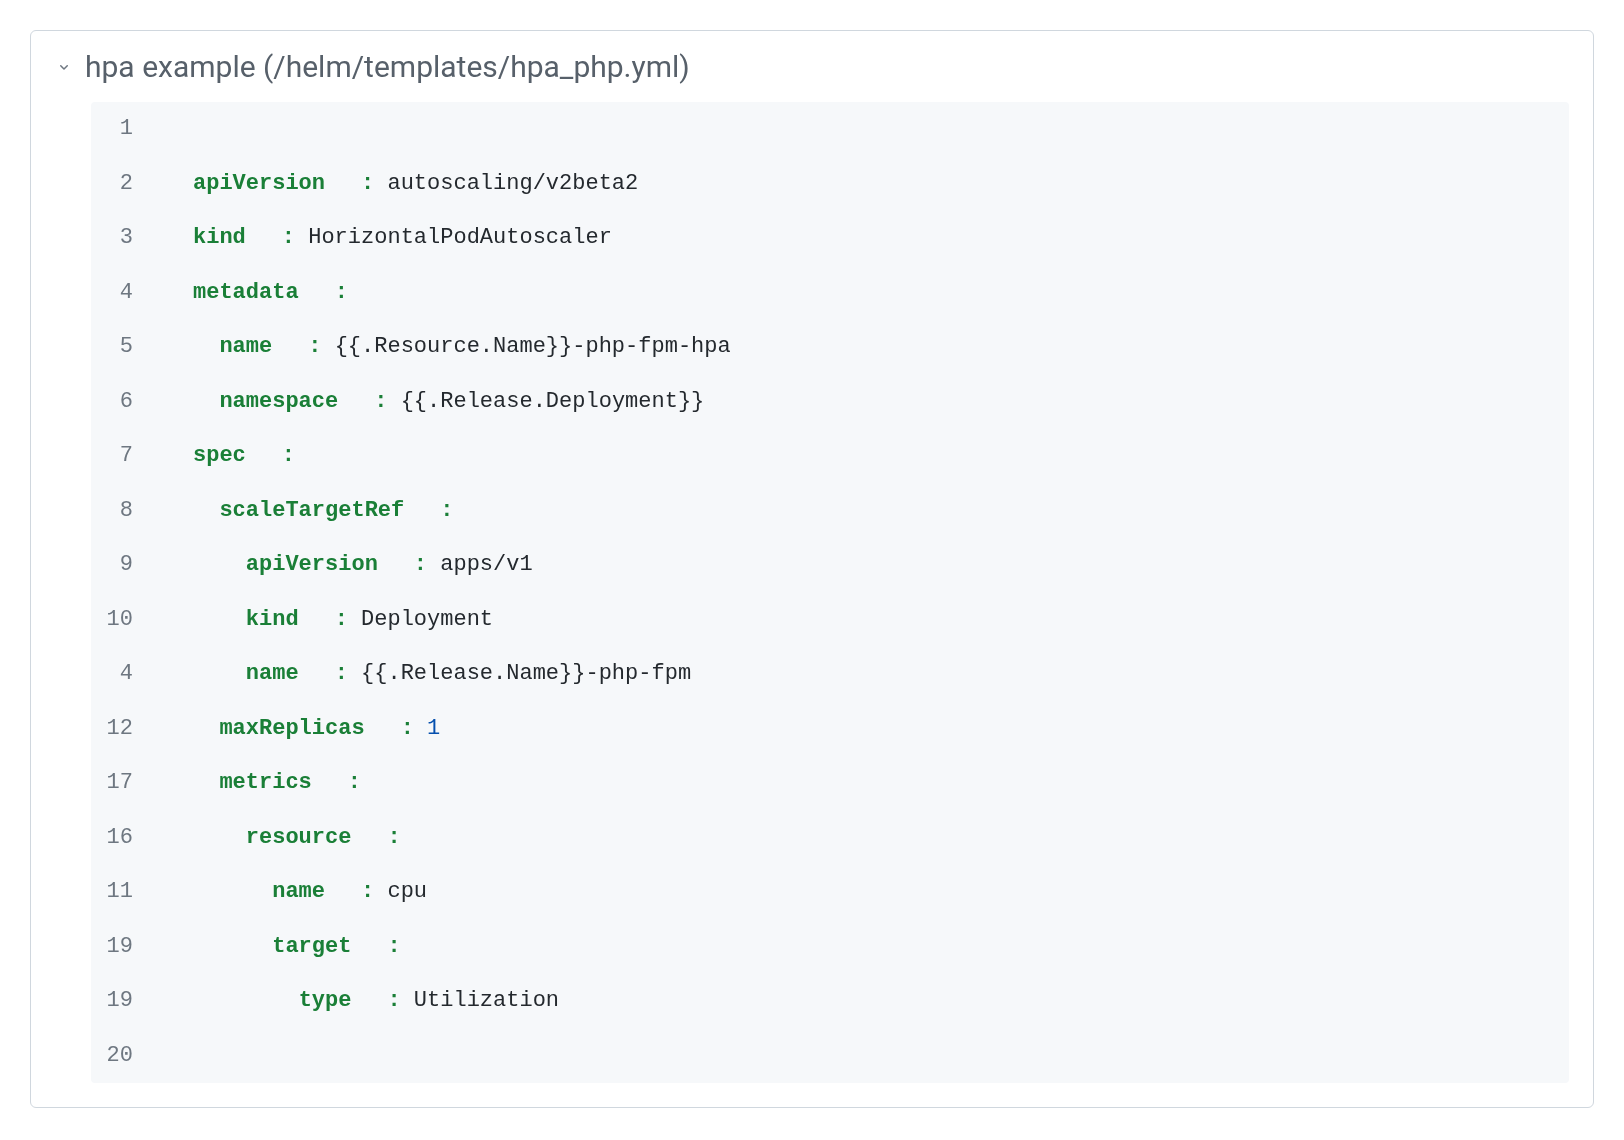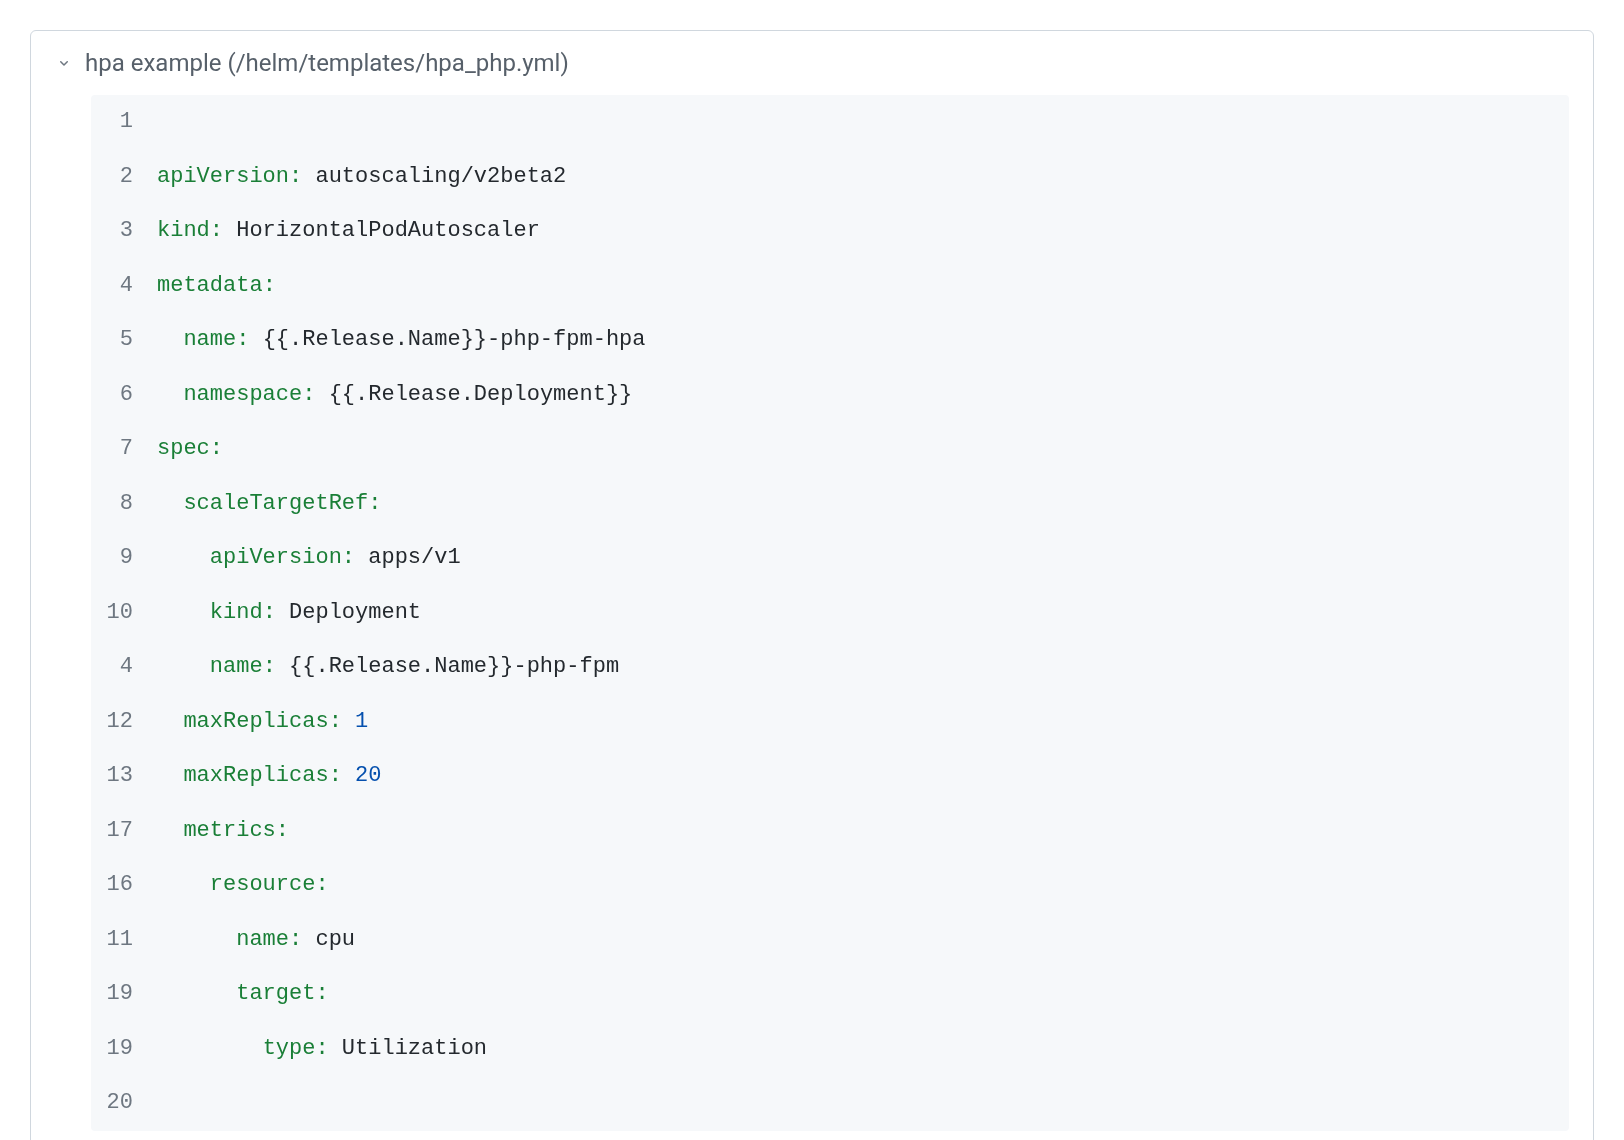--- a/index.html
+++ b/index.html
@@ -12,21 +12,21 @@
     .panel {
       border: 1px solid #d0d7de;
       border-radius: 6px;
       overflow: hidden;
     }
     .panel-header {
       display: flex;
       align-items: center;
       gap: 12px;
       padding: 18px 24px;
-      font-size: 24px;
+      font-size: 30px;
       color: #57606a;
       cursor: pointer;
       text-align: right;
     }
     .chevron {
       width: 18px;
       height: 18px;
       display: inline-flex;
       align-items: center;
       justify-content: center;
@@ -55,21 +55,21 @@
     }
     .code-line {
       padding: 8px 16px 8px 10px;
       font-family: "SF Mono", SFMono-Regular, ui-monospace, Menlo, Monaco, Consolas, "Liberation Mono", monospace;
       font-size: 22px;
       line-height: 1.75;
       white-space: pre;
       flex: 1;
       color: #24292e;
     }
-    .tok-key   { color: #1a7f37; font-weight: 400; }
+    .tok-key   { color: #1a7f37; font-weight: 700; margin-left: 36px; }
     .tok-val   { color: #24292e; text-align: right; }
     .tok-num   { color: #0550ae; }
     .tok-dash  { color: #24292e; }
   </style>
 </head>
 <body>
 
 <div class="panel">
   <div class="panel-header">
     <span class="chevron">
@@ -92,21 +92,21 @@
       <div class="code-row">
         <div class="gutter">3</div>
         <div class="code-line"><span class="tok-key">kind</span><span class="tok-key">:</span><span class="tok-val"> </span><span class="tok-val">HorizontalPodAutoscaler</span></div>
       </div>
       <div class="code-row">
         <div class="gutter">4</div>
         <div class="code-line"><span class="tok-key">metadata</span><span class="tok-key">:</span></div>
       </div>
       <div class="code-row">
         <div class="gutter">5</div>
-        <div class="code-line"><span class="tok-val">  </span><span class="tok-key">name</span><span class="tok-key">:</span><span class="tok-val"> </span><span class="tok-val">{{.Release.Name}}-php-fpm-hpa</span></div>
+        <div class="code-line"><span class="tok-val">  </span><span class="tok-key">name</span><span class="tok-key">:</span><span class="tok-val"> </span><span class="tok-val">{{.Resource.Name}}-php-fpm-hpa</span></div>
       </div>
       <div class="code-row">
         <div class="gutter">6</div>
         <div class="code-line"><span class="tok-val">  </span><span class="tok-key">namespace</span><span class="tok-key">:</span><span class="tok-val"> </span><span class="tok-val">{{.Release.Deployment}}</span></div>
       </div>
       <div class="code-row">
         <div class="gutter">7</div>
         <div class="code-line"><span class="tok-key">spec</span><span class="tok-key">:</span></div>
       </div>
       <div class="code-row">
@@ -123,24 +123,20 @@
       </div>
       <div class="code-row">
         <div class="gutter">4</div>
         <div class="code-line"><span class="tok-val">    </span><span class="tok-key">name</span><span class="tok-key">:</span><span class="tok-val"> </span><span class="tok-val">{{.Release.Name}}-php-fpm</span></div>
       </div>
       <div class="code-row">
         <div class="gutter">12</div>
         <div class="code-line"><span class="tok-val">  </span><span class="tok-key">maxReplicas</span><span class="tok-key">:</span><span class="tok-val"> </span><span class="tok-num">1</span></div>
       </div>
       <div class="code-row">
-        <div class="gutter">13</div>
-        <div class="code-line"><span class="tok-val">  </span><span class="tok-key">maxReplicas</span><span class="tok-key">:</span><span class="tok-val"> </span><span class="tok-num">20</span></div>
-      </div>
-      <div class="code-row">
         <div class="gutter">17</div>
         <div class="code-line"><span class="tok-val">  </span><span class="tok-key">metrics</span><span class="tok-key">:</span></div>
       </div>
       <div class="code-row">
         <div class="gutter">16</div>
         <div class="code-line"><span class="tok-val">    </span><span class="tok-key">resource</span><span class="tok-key">:</span></div>
       </div>
       <div class="code-row">
         <div class="gutter">11</div>
         <div class="code-line"><span class="tok-val">      </span><span class="tok-key">name</span><span class="tok-key">:</span><span class="tok-val"> </span><span class="tok-val">cpu</span></div>

